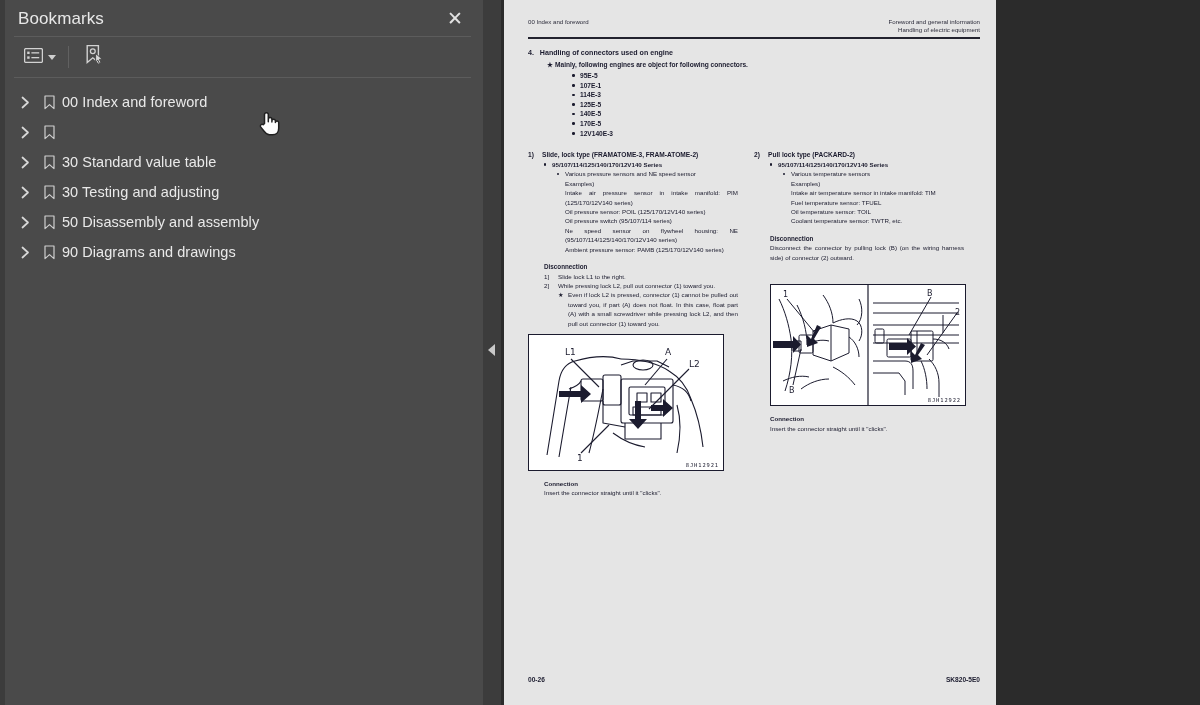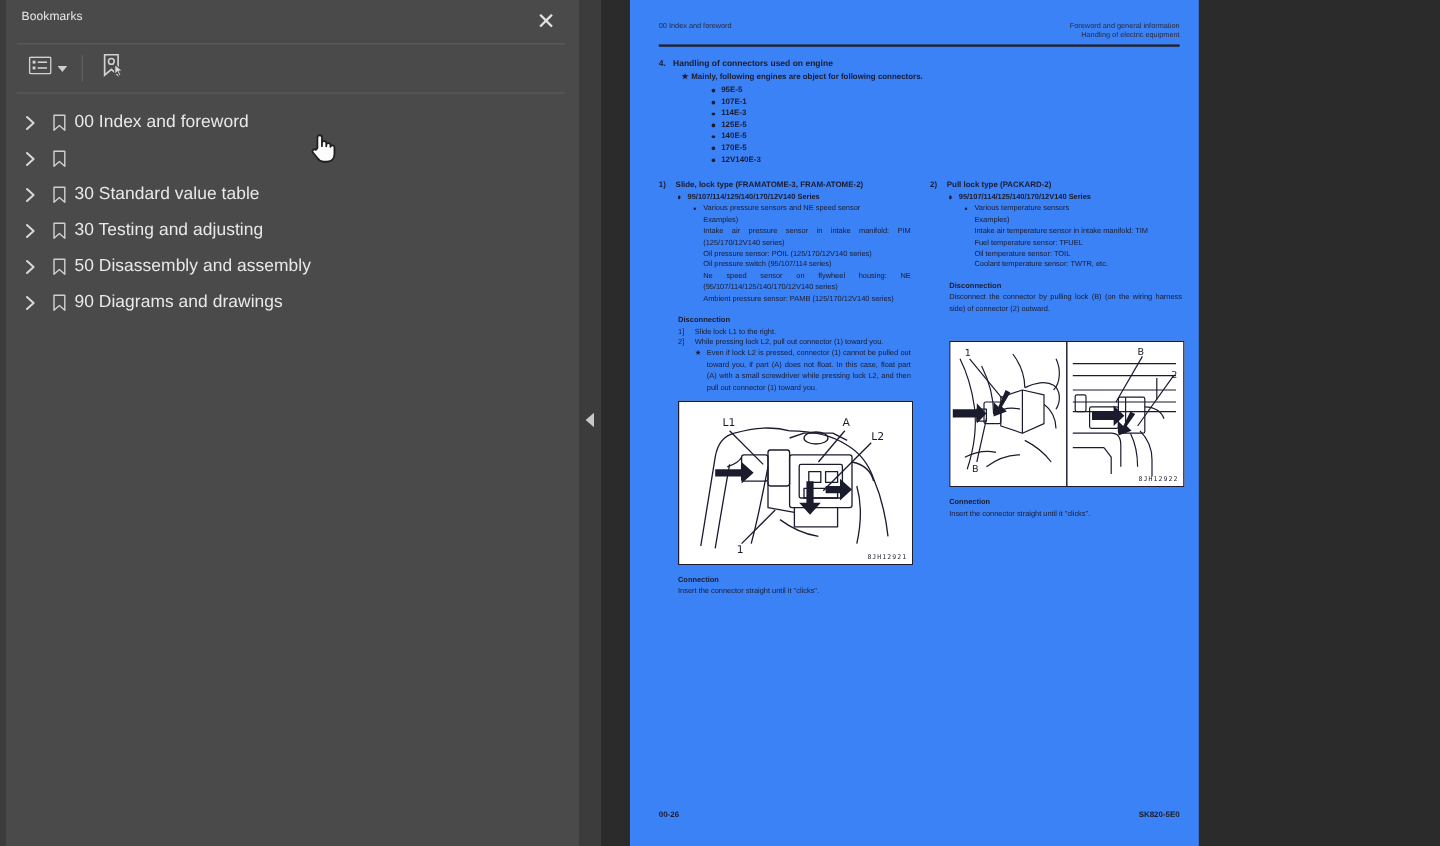--- a/index.html
+++ b/index.html
@@ -33,21 +33,21 @@
   }
   #panel-header {
     height: 36px;
     position: relative;
   }
   #panel-title {
     position: absolute;
     left: 13px;
     top: 9px;
     color: #e8e8e8;
-    font-size: 10px;
+    font-size: 17px;
     letter-spacing: 0.1px;
     text-align: center;
   }
   #panel-close {
     position: absolute;
     right: 16px;
     top: 6px;
     width: 24px;
     height: 24px;
     color: #e2e2e2;
@@ -161,25 +161,26 @@
   
   #viewer {
     position: relative;
     flex: 1 1 auto;
     height: 705px;
     background: #2b2b2b;
     overflow: hidden;
   }
   #page {
     position: absolute;
-    left: 24px;
+    left: 3px;
     top: 0;
     width: 474px;
     height: 705px;
-    background: #3b82f6;
+    background: #e5e5e5;
+    padding-left: 18px;
   }
   #page-inner {
     position: absolute;
     left: 24px;
     top: 18px;
     right: 16px;
     bottom: 0;
     color: #1b1b2e;
   }
   
@@ -535,21 +536,21 @@
             <div class="sub-head">Disconnection</div>
             <div id="left-steps">
                 <div class="num-step"><span class="n">1]</span><span>Slide lock L1 to the right.</span></div>
                 <div class="num-step"><span class="n">2]</span><span>While pressing lock L2, pull out connector (1) toward you.</span></div>
               </div>
             <div class="star-note">
               <span class="sg">★</span>
               <span>Even if lock L2 is pressed, connector (1) cannot be pulled out toward you, if part (A) does not float. In this case, float part (A) with a small screwdriver while pressing lock L2, and then pull out connector (1) toward you.</span>
             </div>
 
-            <div class="fig" style="margin-left:16px;width:194px;height:135px;">
+            <div class="fig" style="width:194px;height:135px;">
               <svg viewBox="0 0 194 135" preserveAspectRatio="none">
                 <g fill="none" stroke="#1b1b2e" stroke-width="1.1" stroke-linejoin="round">
                   <path d="M18 120 C22 96 26 70 30 46 C32 34 38 28 46 26"></path>
                   <path d="M30 122 C34 98 38 74 42 52"></path>
                   <path d="M46 26 C60 22 78 20 92 24"></path>
                   <path d="M60 118 C66 96 70 74 74 54"></path>
                   <path d="M92 24 C110 24 128 28 140 36 C150 42 158 52 162 64"></path>
                   <path d="M162 64 C168 78 172 94 174 112"></path>
                   <path d="M148 118 C152 100 152 84 148 70"></path>
                   <rect x="52" y="44" width="22" height="22" rx="2"></rect>

